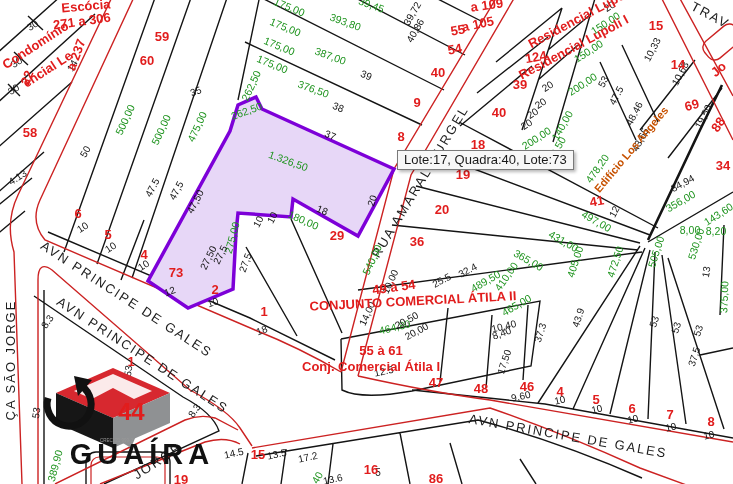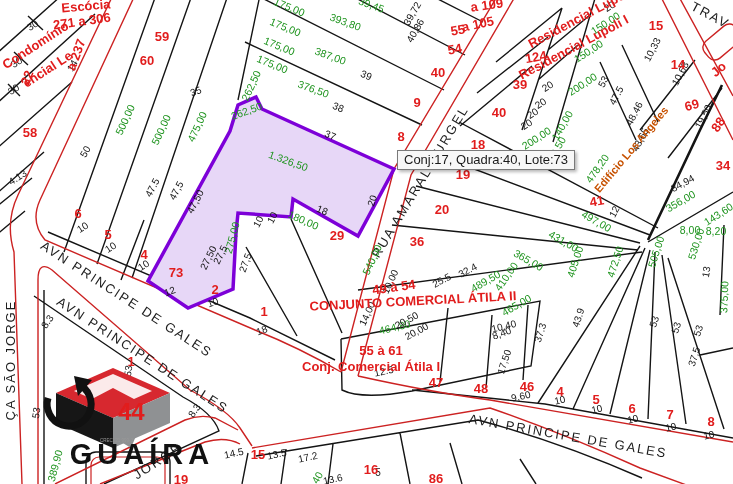--- a/index.html
+++ b/index.html
@@ -247,14 +247,14 @@
       <polygon points="57,6 96,23 78,31 57,20 36,31 18,23" fill="#ffffff" opacity="0.9"></polygon>
       <path d="M-8,30 a 22,22 0 1 0 30,-14" stroke="#111" stroke-width="7" fill="none"></path>
       <polygon points="18,8 36,12 22,28" fill="#111"></polygon>
       <polygon points="62,72 82,63 75,80" fill="#8f9193"></polygon>
       <text x="62" y="52" font-size="24" font-weight="bold" fill="#e11d1d">44</text>
       <text x="44" y="74" font-size="4.5" fill="#999">CRECI 21 999-J</text>
       <text x="86" y="96" font-size="29" font-weight="900" letter-spacing="5" fill="#111" text-anchor="middle">GUAÍRA</text>
     </g>
   </svg>
 
-  <div id="tooltip">Conj:17, Quadra:40, Lote:73</div>
+  <div id="tooltip">Lote:17, Quadra:40, Lote:73</div>
 </div>
 
 </body></html>

